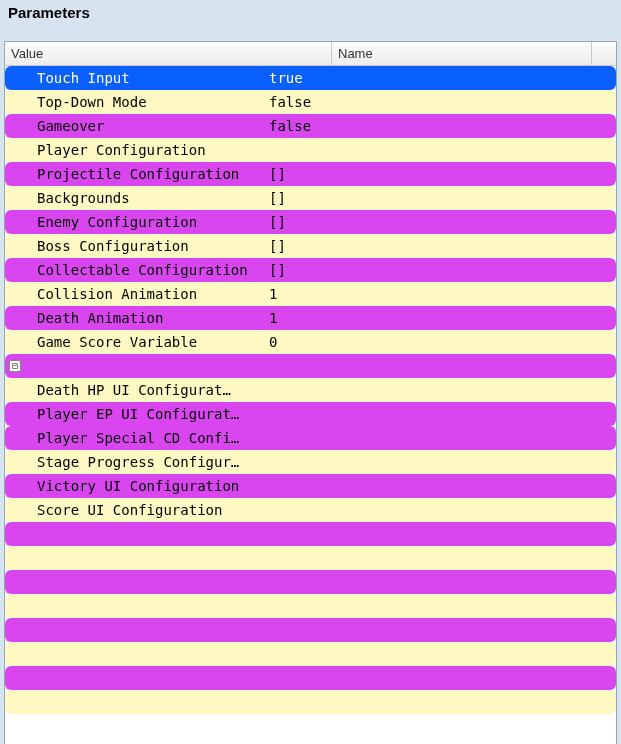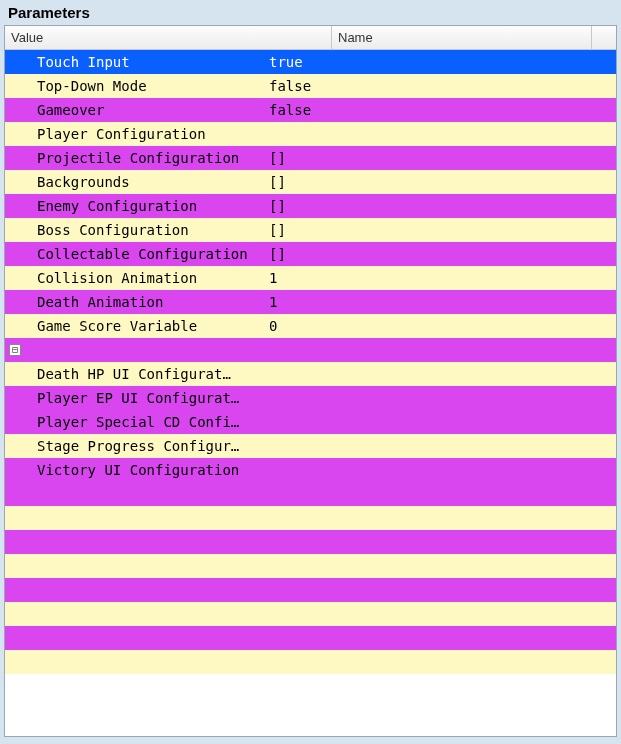--- a/index.html
+++ b/index.html
@@ -16,21 +16,21 @@
     width: 621px;
     height: 744px;
     background: #d6e4f0;
     padding: 2px 4px 6px 4px;
   }
   .panel-title {
     font-family: Arial, Helvetica, sans-serif;
     font-weight: bold;
     font-size: 15px;
     color: #000;
-    padding: 2px 2px 4px 4px;
+    padding: 2px 2px 20px 4px;
   }
   .table-wrap {
     background: #fff;
     border: 1px solid #9aa7b3;
     width: 100%;
     height: calc(100% - 24px);
     overflow: hidden;
     position: relative;
   }
   .thead {
@@ -55,20 +55,21 @@
   .rows {
     position: absolute;
     top: 24px; left: 0; right: 0; bottom: 0;
     overflow: hidden;
   }
   .row {
     display: flex;
     height: 24px;
     line-height: 24px;
     white-space: nowrap;
+    border-radius: 6px;
   }
   .row.stripe-even { background: #d946ef; }
   .row.stripe-odd  { background: #fef9c3; align-items: center; }
   .row.selected {
     background: #0a5fff;
     color: #fff;
   }
   .cell {
     overflow: hidden;
     text-overflow: ellipsis;
@@ -254,20 +255,28 @@
           <div class="cell cell-value"></div>
         </div>
         <div class="row indent-1 stripe-even">
           <div class="cell cell-name">
             <span class="pad"></span>
             <span class="toggle hidden"></span>
             <span class="name-text">Victory UI Configuration</span>
           </div>
           <div class="cell cell-value"></div>
         </div>
+        <div class="row indent-1 stripe-odd">
+          <div class="cell cell-name">
+            <span class="pad"></span>
+            <span class="toggle hidden"></span>
+            <span class="name-text">Score UI Configuration</span>
+          </div>
+          <div class="cell cell-value"></div>
+        </div>
         <div class="row stripe-even">
           <div class="cell cell-name"></div>
           <div class="cell cell-value"></div>
         </div>
         <div class="row stripe-odd">
           <div class="cell cell-name"></div>
           <div class="cell cell-value"></div>
         </div>
         <div class="row stripe-even">
           <div class="cell cell-name"></div>

